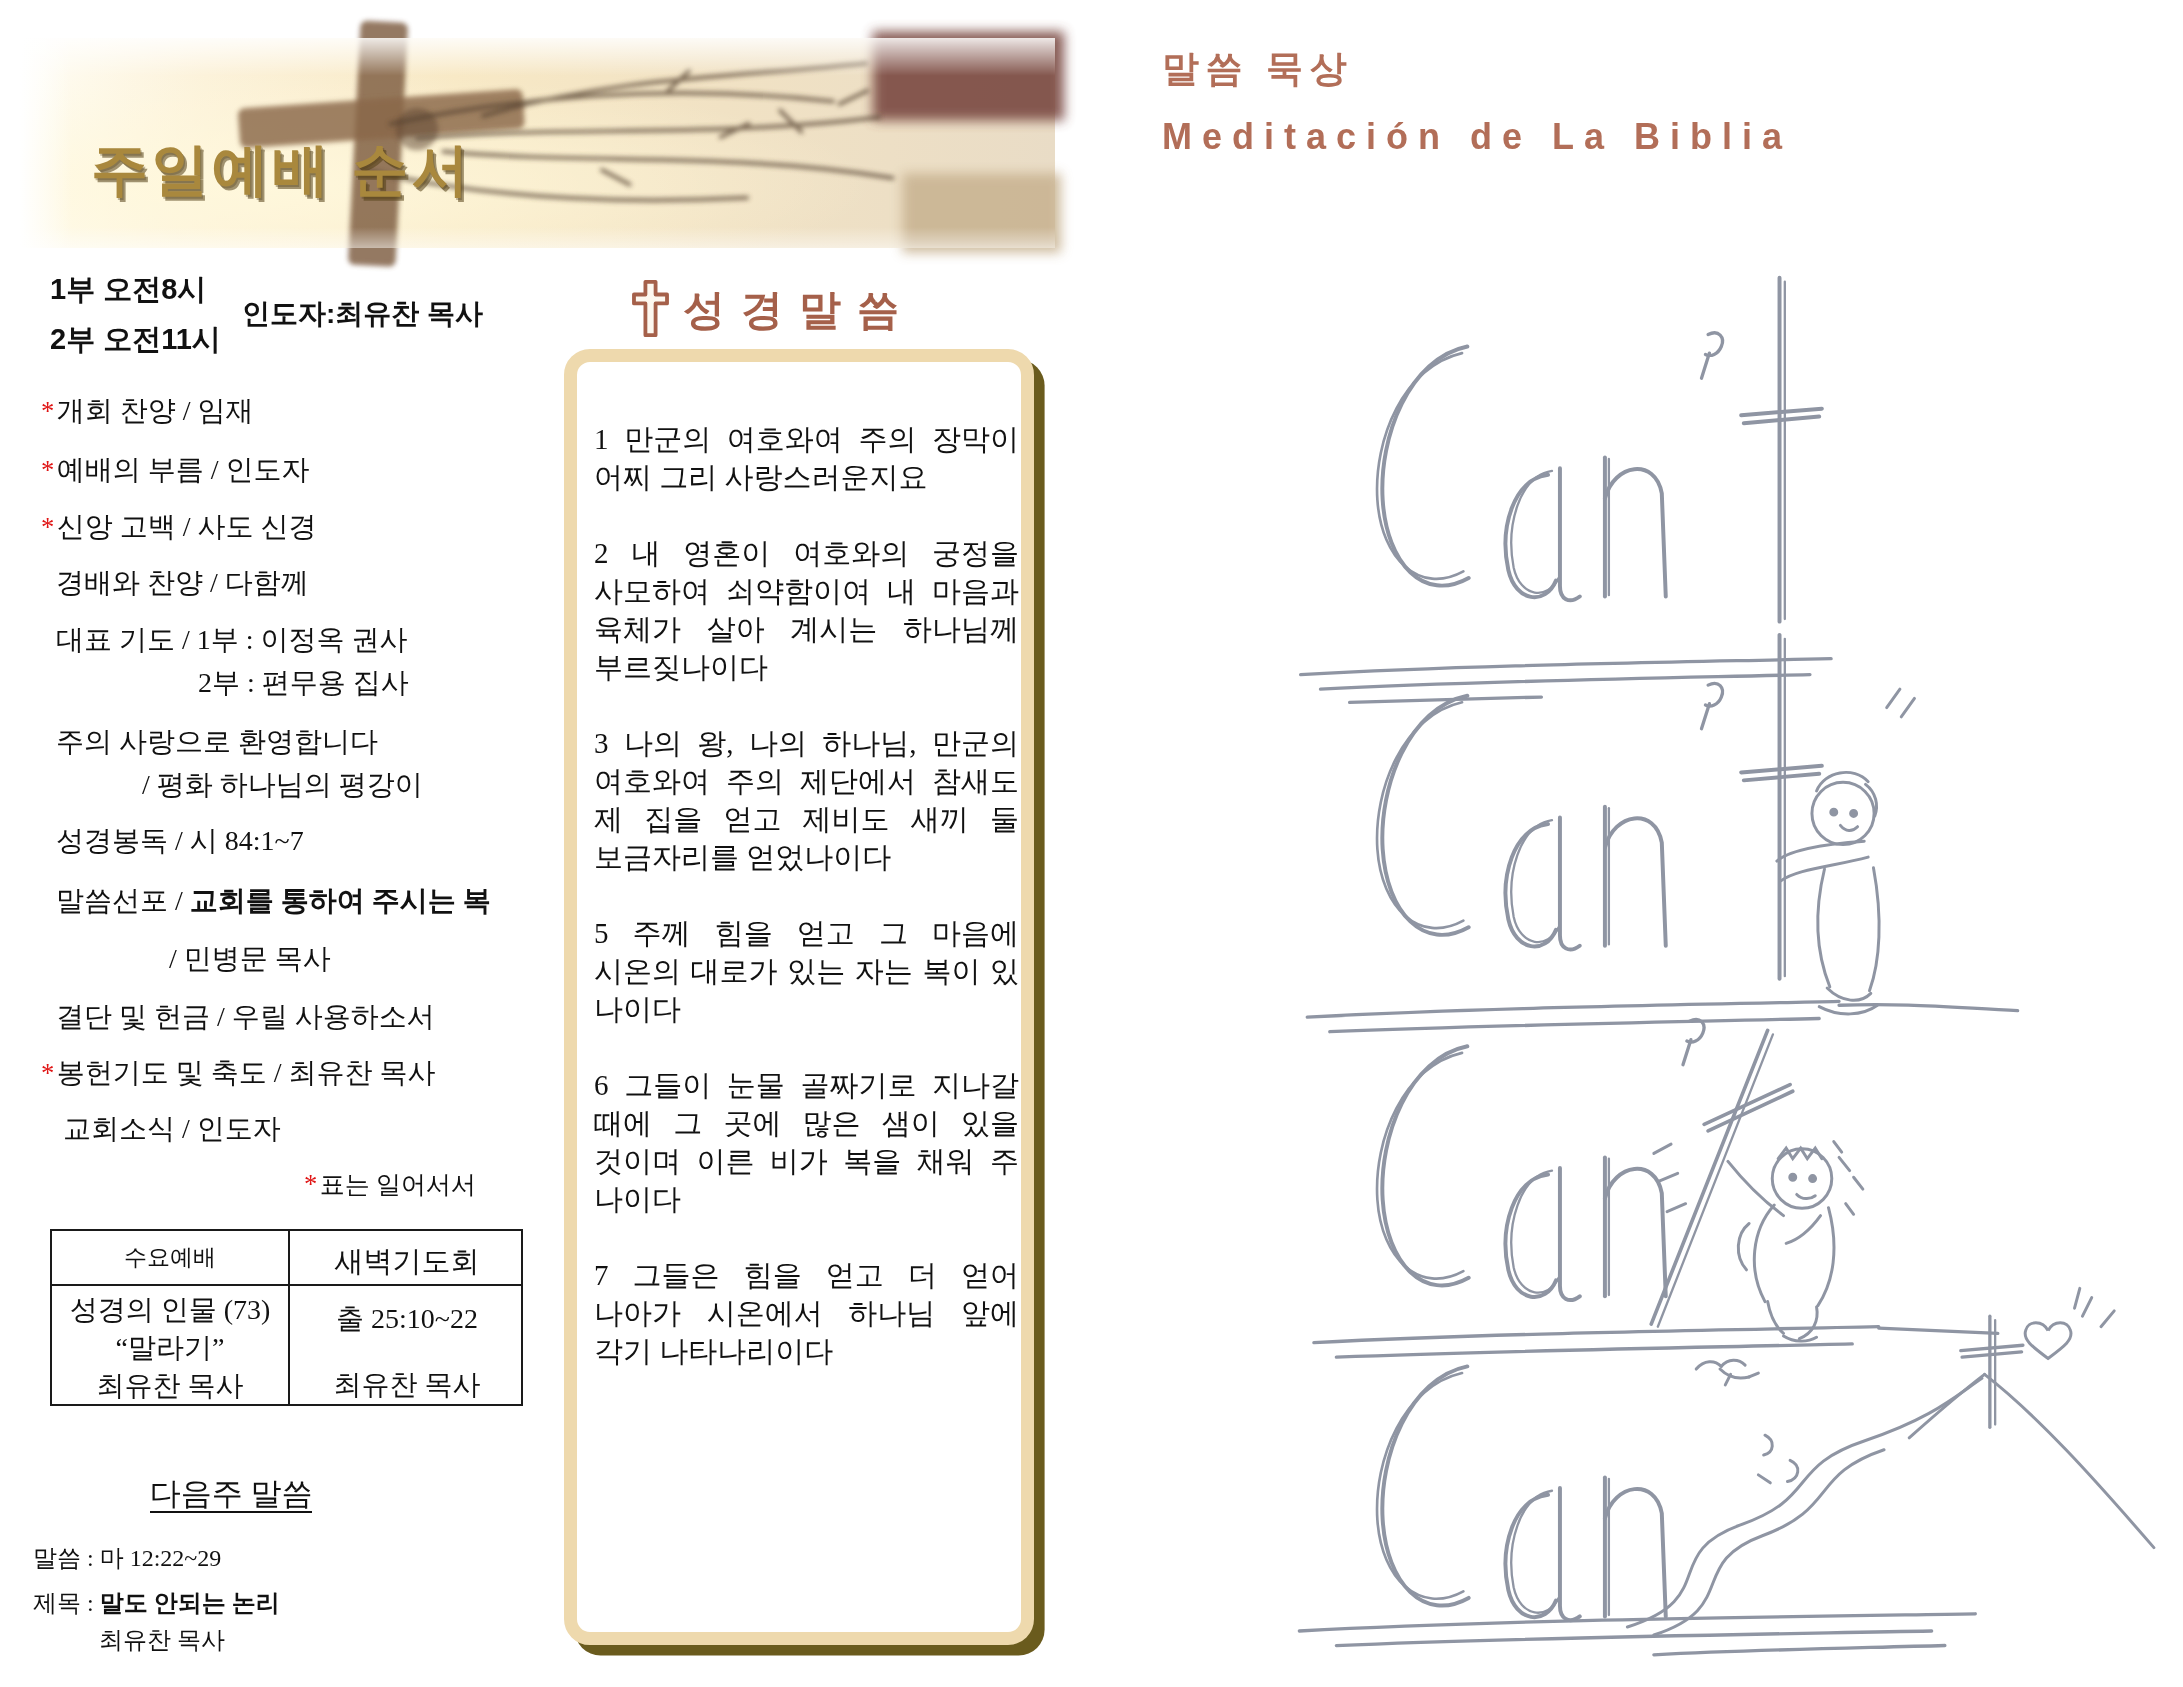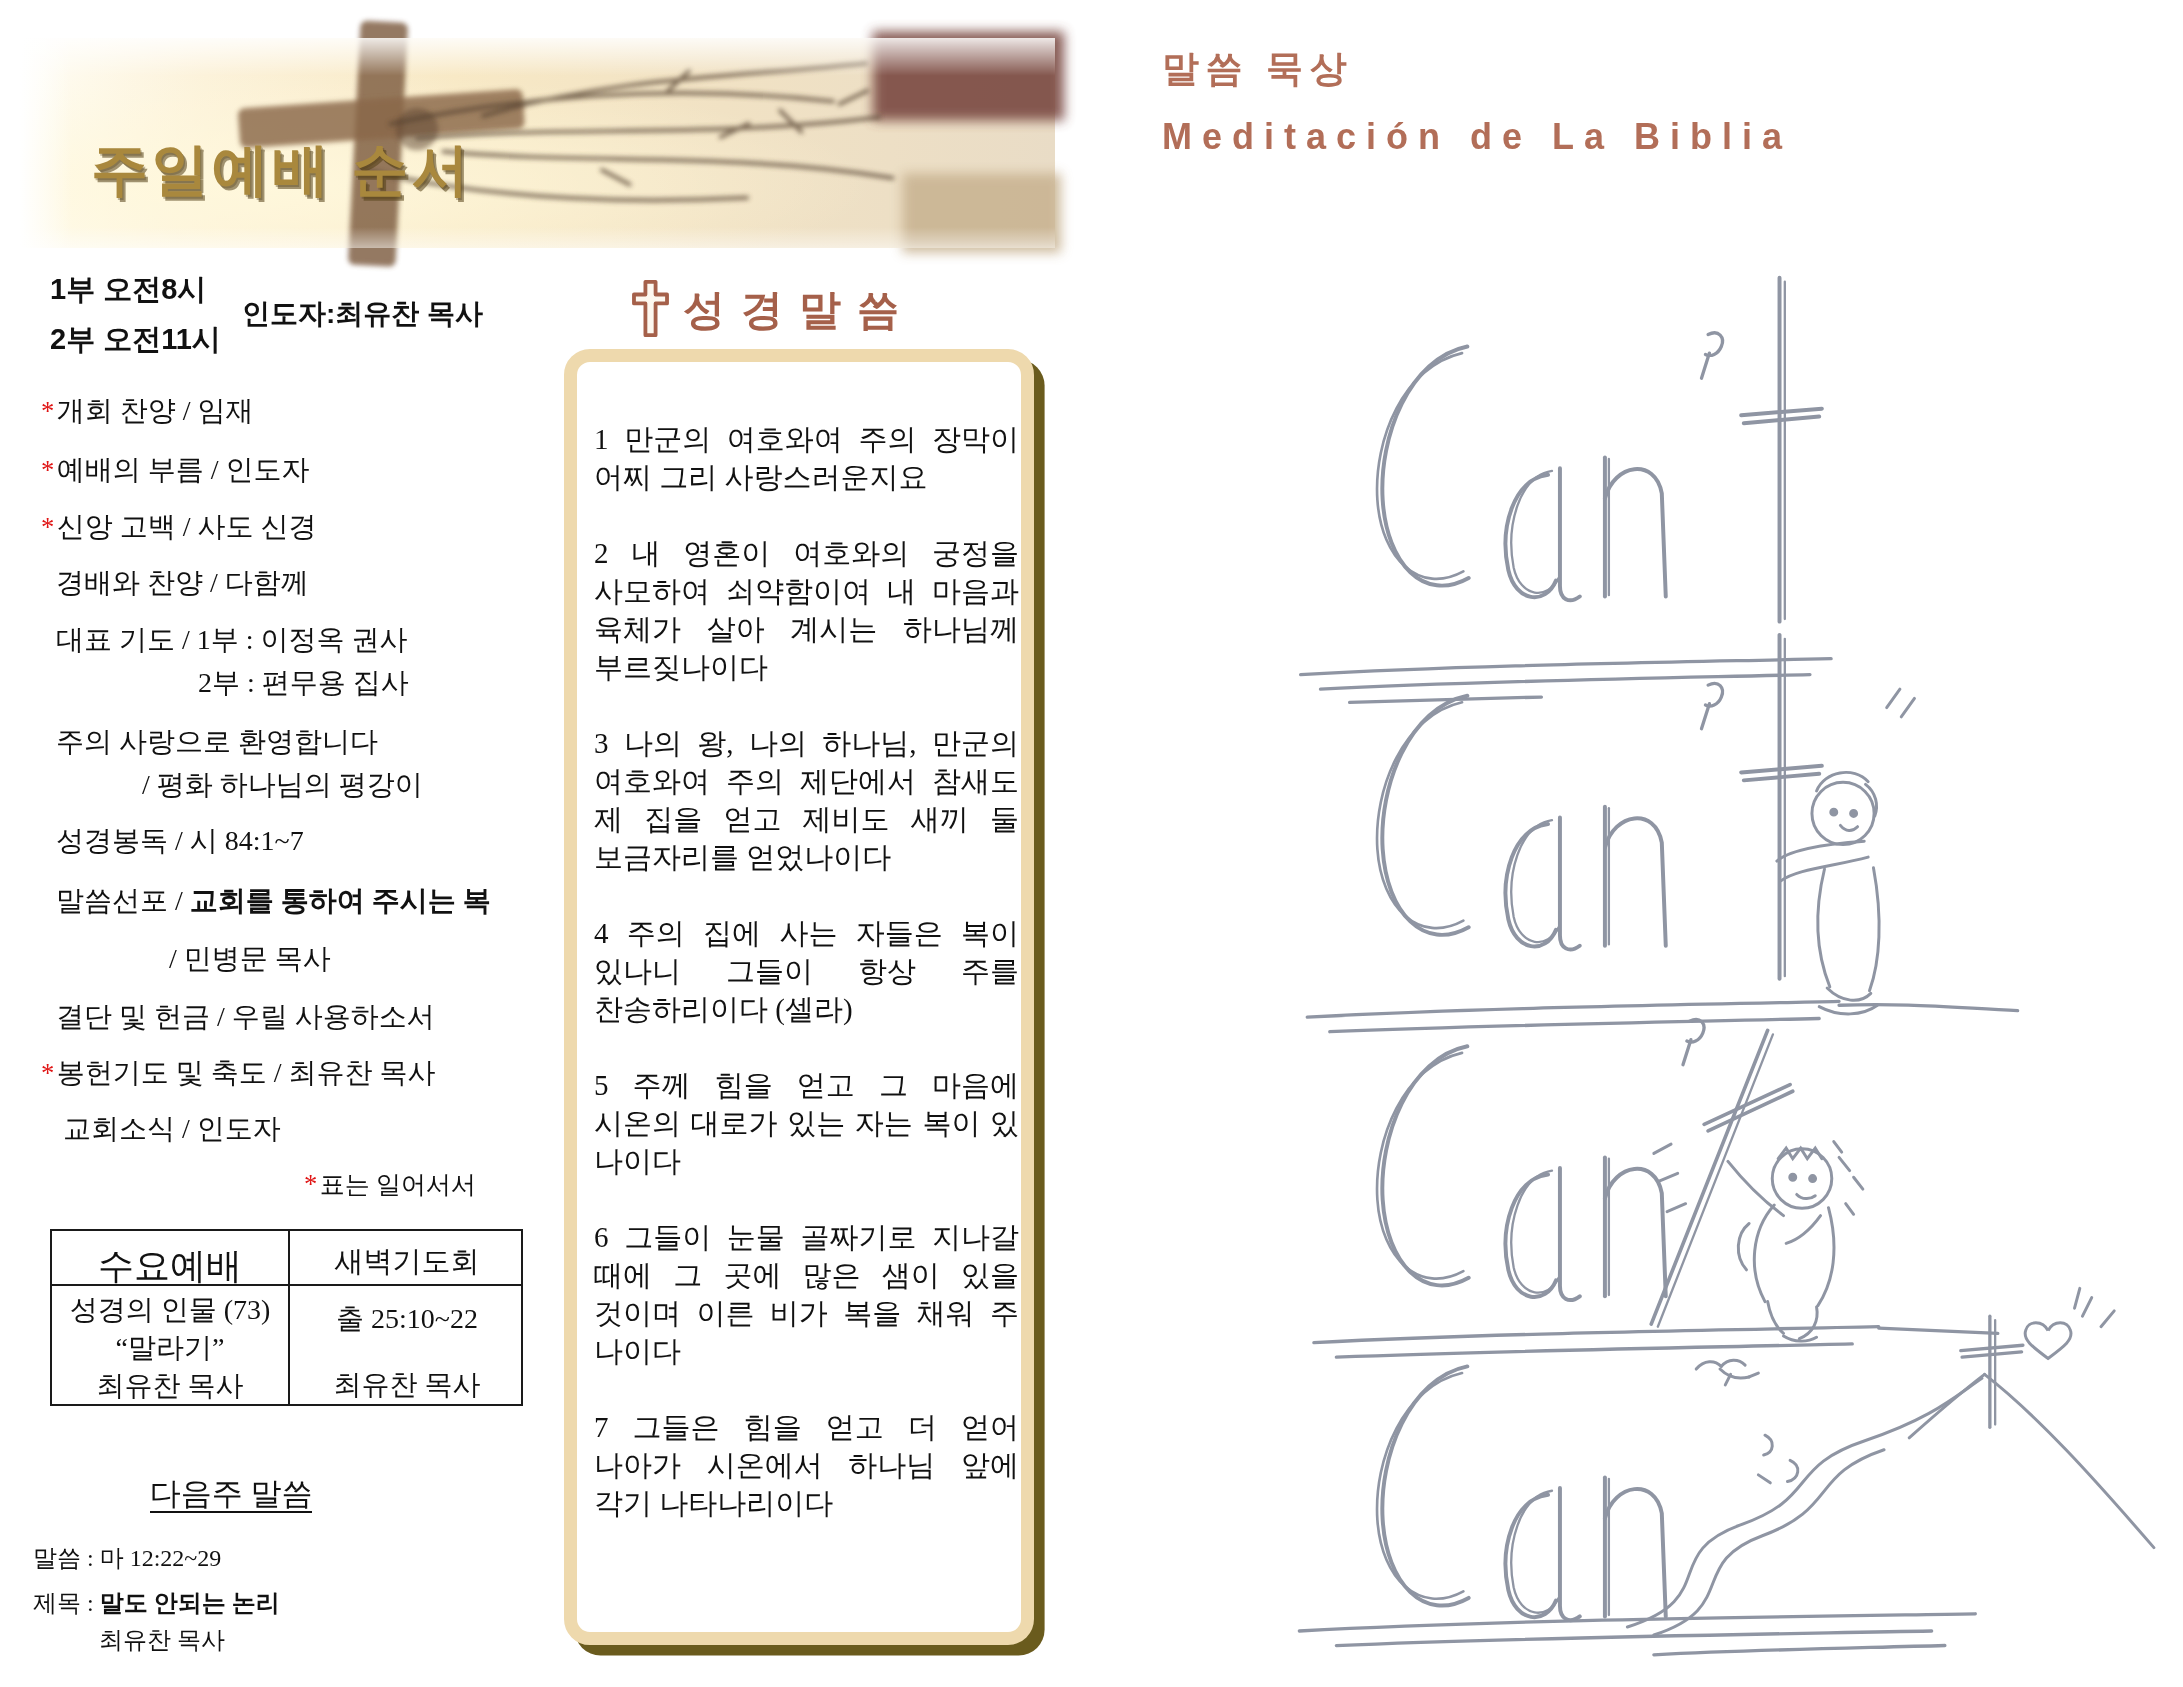--- a/index.html
+++ b/index.html
@@ -103,21 +103,21 @@
   <div class="abs wline" style="top:882px;left:56px"><span>말씀선포 / </span><span class="bold">교회를 통하여 주시는 복</span></div>
   <div class="abs wline" style="top:940px;left:169px"><span>/  민병문  목사</span></div>
   <div class="abs wline" style="top:998px;left:56px"><span>결단 및 헌금 / 우릴 사용하소서</span></div>
   <div class="abs wline" style="top:1054px"><span class="ast">*</span><span>봉헌기도 및 축도 / 최유찬 목사</span></div>
   <div class="abs wline" style="top:1110px;left:63px"><span>교회소식  / 인도자</span></div>
   <div class="abs" id="footnote" style="top:1168px"><span class="ast">*</span><span>표는 일어서서</span></div>
 
   <div class="abs" id="wtable">
     <div class="vdiv"></div>
     <div class="hdiv"></div>
-    <div class="tcell" style="left:118px;top:10.6px;font-size:36px">수요예배</div>
+    <div class="tcell" style="left:118px;top:10.6px;font-size:23px">수요예배</div>
     <div class="tcell" style="left:355px;top:10.6px;font-size:29px">새벽기도회</div>
     <div class="tcell" style="left:118px;top:60px">성경의 인물 (73)</div>
     <div class="tcell" style="left:118px;top:98px">“말라기”</div>
     <div class="tcell" style="left:118px;top:136px">최유찬 목사</div>
     <div class="tcell" style="left:355px;top:69px">출 25:10~22</div>
     <div class="tcell" style="left:355px;top:135px">최유찬 목사</div>
   </div>
 
   <div class="abs" id="nw-title"><span>다음주 말씀</span></div>
   <div class="abs nwline" style="top:1542px"><span>말씀 :</span> <span>마 12:22~29</span></div>
@@ -129,21 +129,20 @@
       <path d="M24,6 h16 v20 h18 v14 h-18 v50 h-16 v-50 h-18 v-14 h18 z" fill="#fdf8f0" stroke="#a5604a" stroke-width="6" stroke-linejoin="round"></path>
     </svg>
     <div id="sc-head-text">성경말씀</div>
   </div>
 
   <div class="abs" id="versebox">
     <div id="verses">
       <p class="verse">1 만군의 여호와여 주의 장막이 어찌 그리 사랑스러운지요</p>
       <p class="verse">2 내 영혼이 여호와의 궁정을 사모하여 쇠약함이여 내 마음과 육체가 살아 계시는 하나님께 부르짖나이다</p>
       <p class="verse">3 나의 왕, 나의 하나님, 만군의 여호와여 주의 제단에서 참새도 제 집을 얻고 제비도 새끼 둘 보금자리를 얻었나이다</p>
-      <p class="verse">4 주의 집에 사는 자들은 복이 있나니 그들이 항상 주를 찬송하리이다 (셀라)</p>
       <p class="verse">5 주께 힘을 얻고 그 마음에 시온의 대로가 있는 자는 복이 있 나이다</p>
       <p class="verse">6 그들이 눈물 골짜기로 지나갈 때에 그 곳에 많은 샘이 있을 것이며 이른 비가 복을 채워 주 나이다</p>
       <p class="verse">7 그들은 힘을 얻고 더 얻어 나아가 시온에서 하나님 앞에 각기 나타나리이다</p>
     </div>
   </div>
 
   <div class="abs med-title" id="med-ko">말씀 묵상</div>
   <div class="abs med-title" id="med-es">Meditación de La Biblia</div>
 
   <svg class="abs" style="left:1257px;top:284px" width="926" height="1383" viewBox="0 0 1400 2090">

